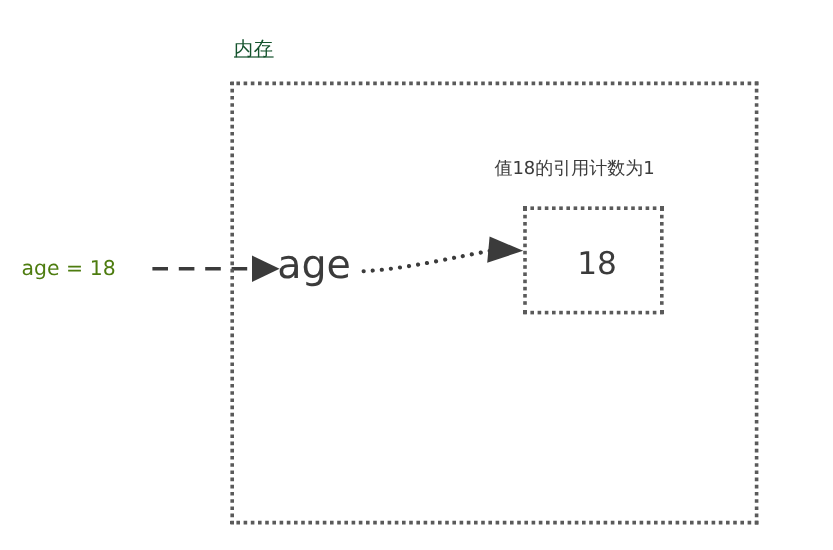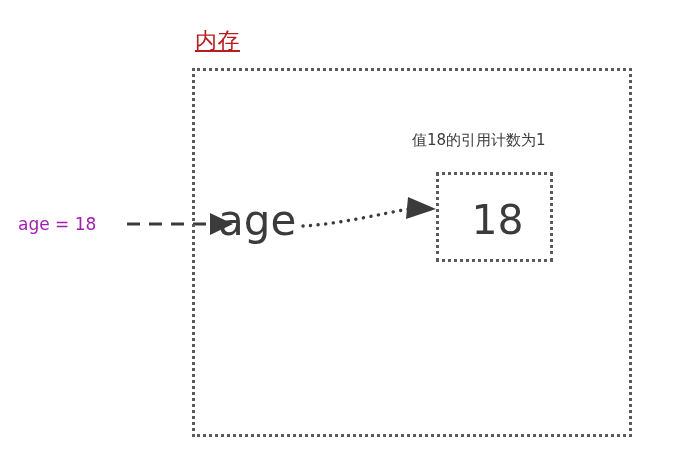--- a/index.html
+++ b/index.html
@@ -21,51 +21,51 @@
     top: 0;
     width: 694px;
     height: 458px;
   }
   .abs { position: absolute; white-space: nowrap; }
 
   
   #memory-title {
     left: 195px;
     top: 28px;
-    font-size: 22px;
+    font-size: 16px;
     line-height: 26px;
-    color: #b91c1c;
+    color: #14532d;
     letter-spacing: 0.5px;
     text-decoration: underline;
   }
 
   
   #memory-box {
     left: 192px;
     top: 68px;
     width: 440px;
     height: 369px;
     box-sizing: border-box;
     border: 3px dotted #5a5a5a;
   }
 
   
   #assignment-label {
     left: 18px;
     top: 212px;
     font-size: 17px;
     line-height: 24px;
-    color: #a21caf;
+    color: #4d7c0f;
   }
 
   
   #variable-name {
-    left: 218px;
+    left: 231px;
     top: 201px;
-    font-size: 42px;
+    font-size: 33px;
     line-height: 40px;
     color: #3b3b3b;
   }
 
   
   #value-box {
     left: 436px;
     top: 172px;
     width: 117px;
     height: 90px;
@@ -74,21 +74,21 @@
   }
   #value-text {
     position: absolute;
     left: 0;
     top: 0;
     width: 117px;
     height: 90px;
     display: flex;
     align-items: center;
     justify-content: center;
-    font-size: 41px;
+    font-size: 26px;
     color: #3b3b3b;
   }
 
   
   #refcount-caption {
     left: 412px;
     top: 131px;
     font-size: 15px;
     line-height: 19px;
     color: #3b3b3b;

